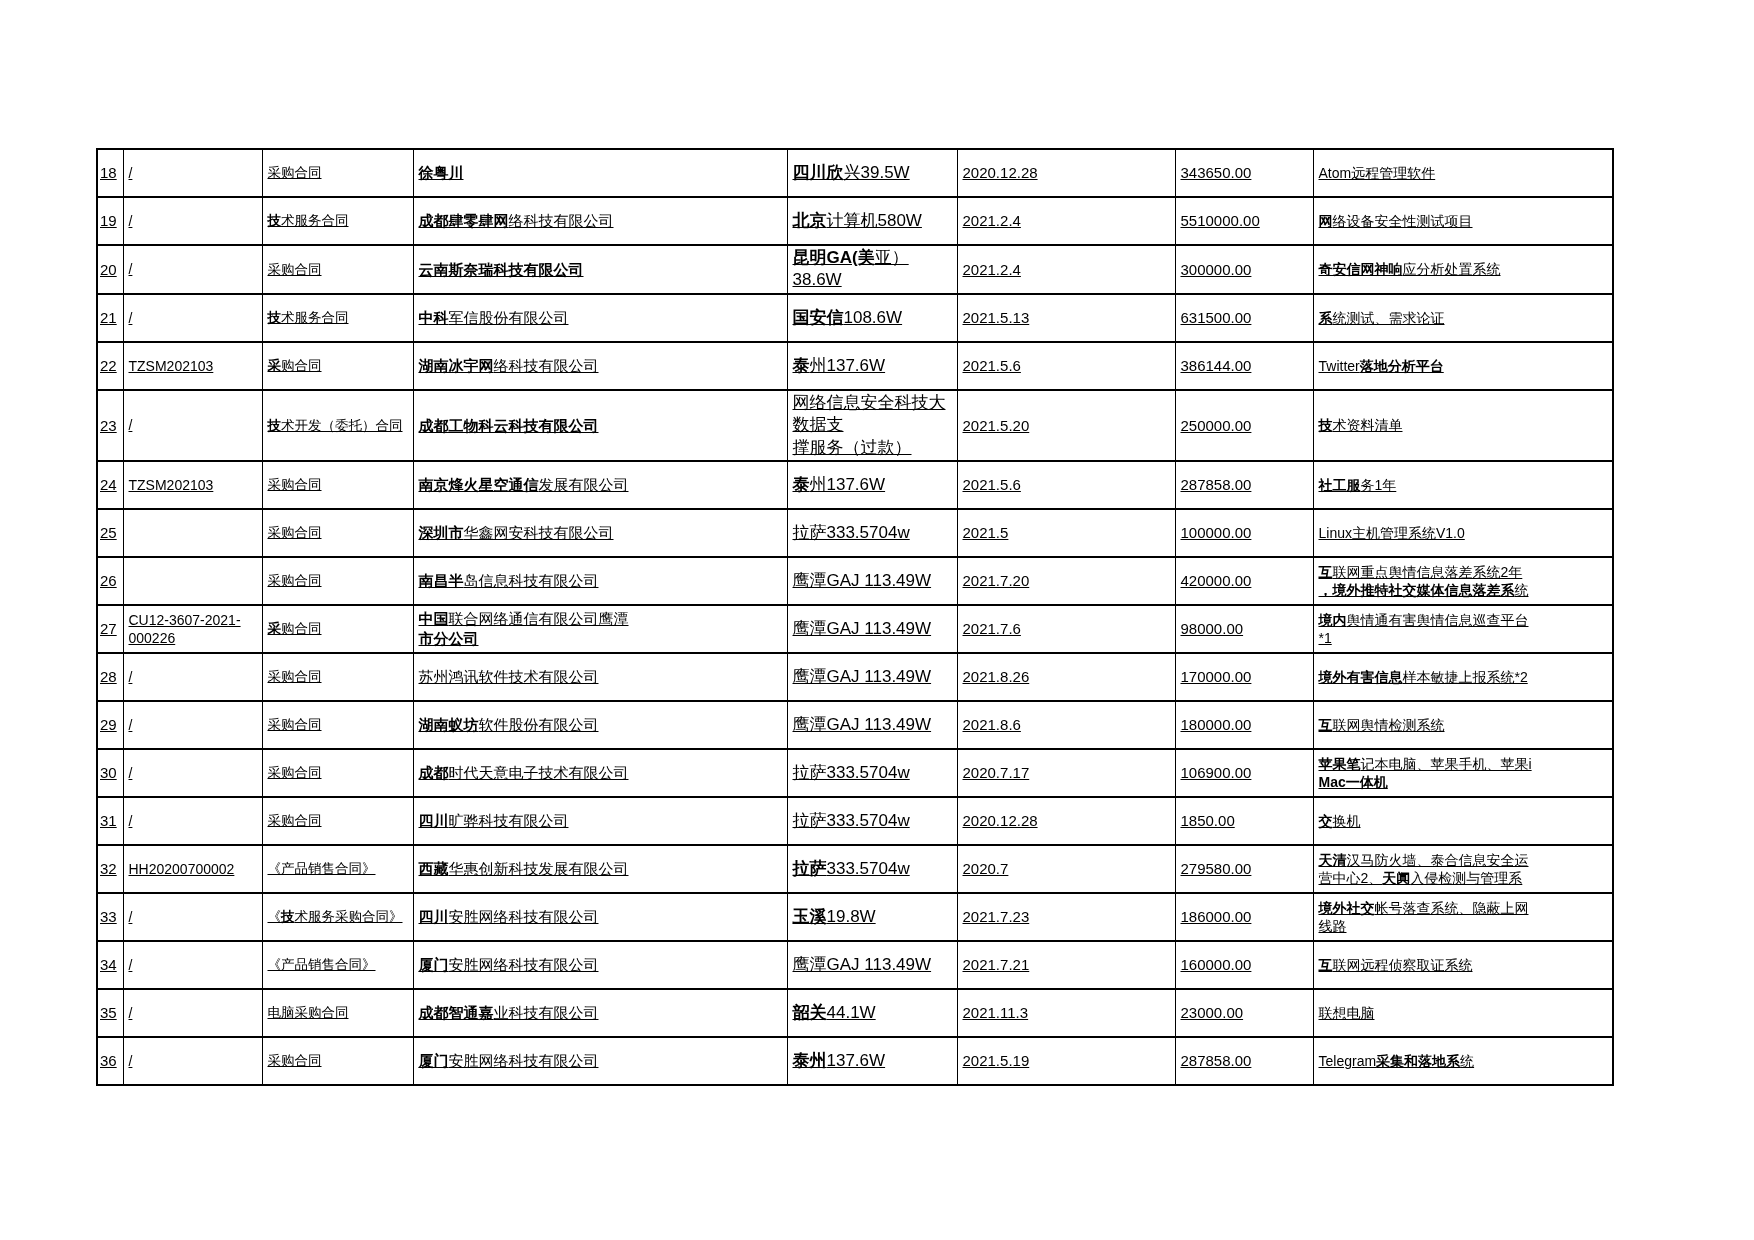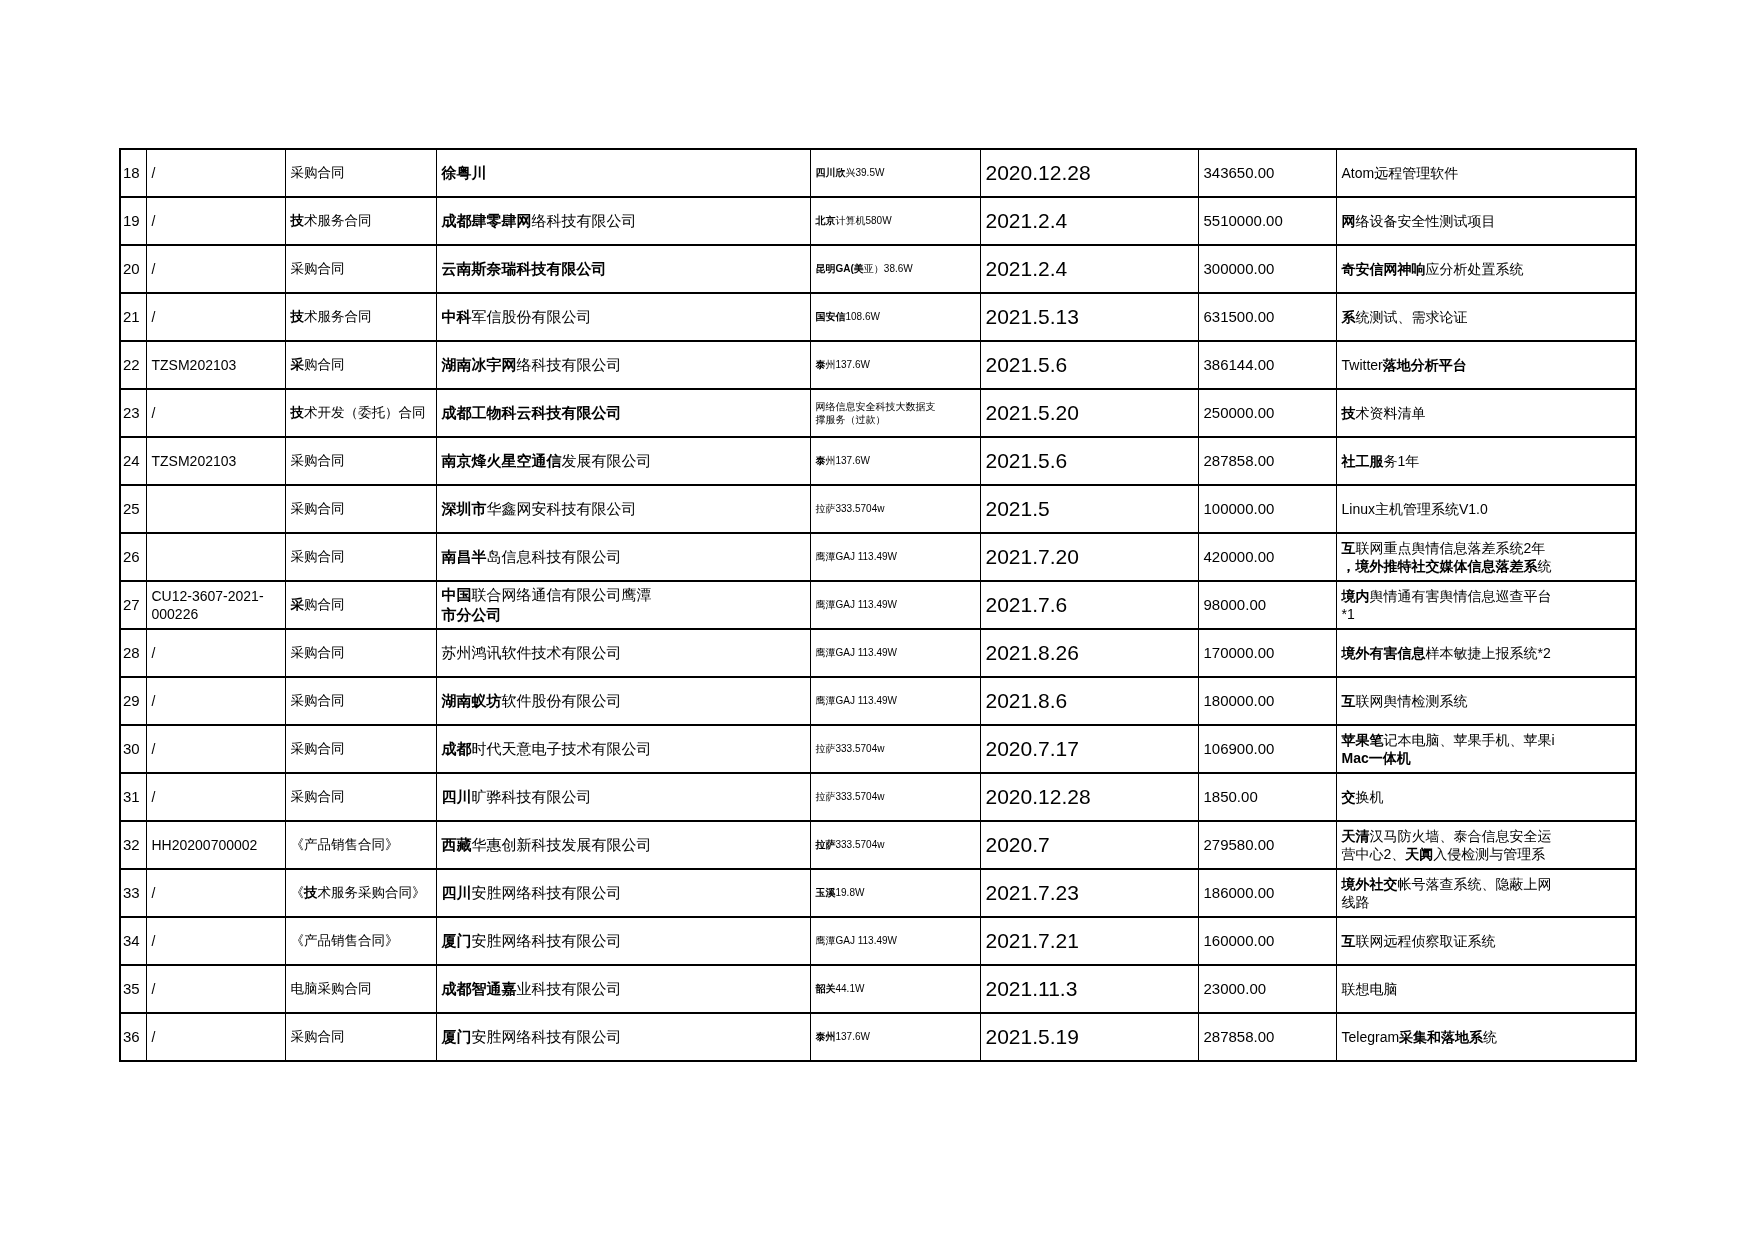--- a/index.html
+++ b/index.html
@@ -5,46 +5,47 @@
   html,body{margin:0;padding:0;background:#ffffff;}
   .page{
     position:relative;
     width:1754px;height:1240px;
     background:#ffffff;
     font-family:"Liberation Sans","DejaVu Sans",sans-serif;
     color:#000;
     overflow:hidden;
   }
   table.contracts{
-    position:absolute;left:119px;top:148px;
+    position:absolute;left:96px;top:148px;
     width:1516px;
     border-collapse:collapse;
     table-layout:fixed;
     border:2.5px solid #000;
+    text-decoration:underline;
   }
   td{
     border:1.5px solid #000;
     border-top-width:2.5px;
     border-bottom-width:2.5px;
     height:48px;
     vertical-align:middle;
     padding:1px 3px 1px 5px;
     white-space:pre-line;
     line-height:1.32;
     overflow:hidden;
     font-weight:400;
     box-sizing:border-box;
   }
   td .b{font-weight:700;}
   .c0{font-size:15px;padding-left:2px;padding-right:1px;}
   .c1{font-size:14px;}
   .c2{font-size:13.5px;margin-left:24px;}
   .c3{font-size:15px;margin-top:16px;}
-  .c4{font-size:10px;}
-  .c5{font-size:21px;}
+  .c4{font-size:17px;}
+  .c5{font-size:15px;}
   .c6{font-size:15px;}
   .c7{font-size:14px;}
 </style>
 </head>
 <body>
 
 <div class="page">
   <table class="contracts">
     <colgroup>
         <col style="width: 26px;">

